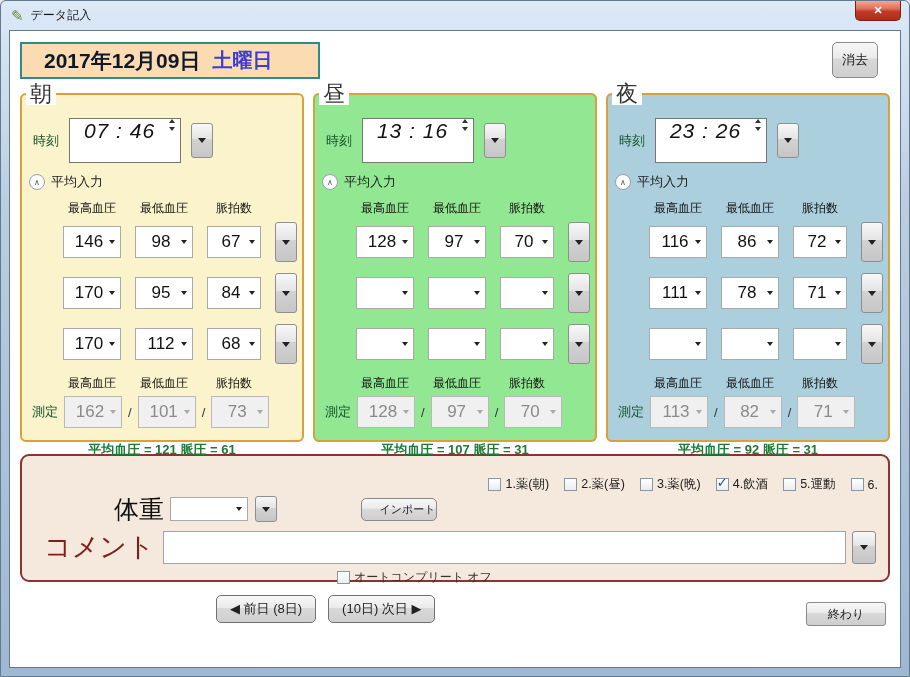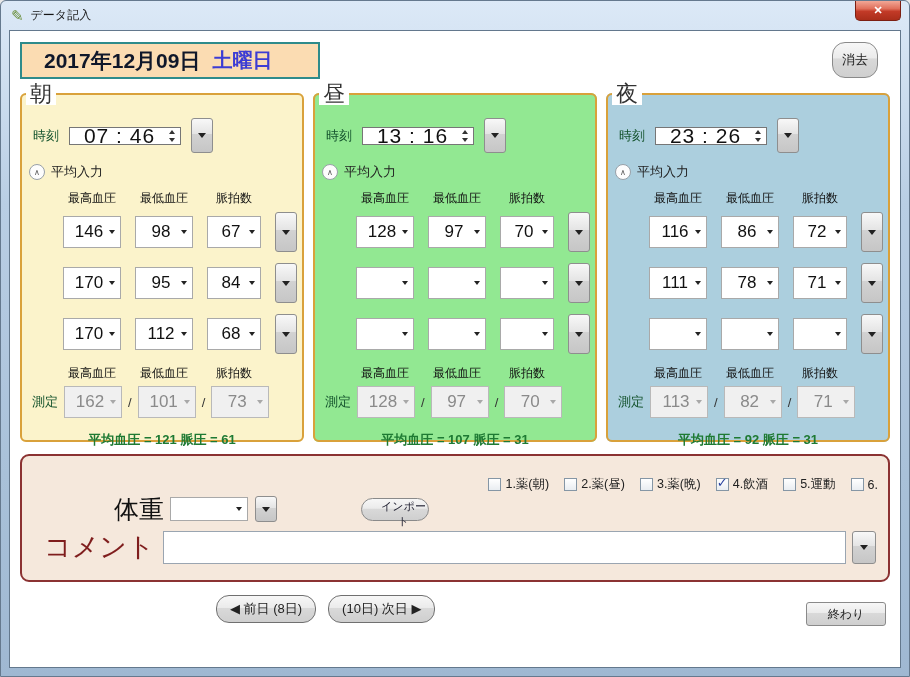--- a/index.html
+++ b/index.html
@@ -27,36 +27,36 @@
   
   .date-row { display: flex; align-items: flex-start; margin-top: 11px; height: 38px; }
   .date-box {
     width: 300px; height: 37px; background: #fbdcb2; border: 2px solid #2e8b8b;
     display: flex; align-items: center; padding-left: 22px;
   }
   .date-text { font-size: 21px; font-weight: bold; color: #0f172a; }
   .weekday-text { font-size: 20px; color: #3c3cd4; margin-left: 12px; font-weight: bold; }
   .btn {
     background: linear-gradient(#f7f7f7, #ebebeb 45%, #d9d9d9 46%, #cfcfcf);
-    border: 1px solid #8a8a8a; border-radius: 13px; color: #222; cursor: pointer;
+    border: 1px solid #8a8a8a; border-radius: 5px; color: #222; cursor: pointer;
     font-family: inherit;
   }
   .clear-btn { margin-left: auto; margin-right: 12px; width: 46px; height: 36px; font-size: 13px; }
 
   
   .panels-row { display: flex; gap: 9px; margin-top: 2px; }
   fieldset.panel { flex: 1; border: 2px solid #d9a13b; border-radius: 6px; padding: 0 7px 8px; min-width: 0; height: 360px; }
   fieldset.p-morning { background: #fbf3cb; }
   fieldset.p-noon    { background: #92e892; }
   fieldset.p-night   { background: #accfde; }
   legend.panel-title { font-size: 22px; color: #333; padding: 0 4px; margin-left: -3px; background: #fff; line-height: 1.05; }
 
   .time-row { display: flex; align-items: center; margin-top: 13px; padding-left: 4px; gap: 10px; }
   .lbl { font-size: 13px; color: #14532d; }
-  .timebox { width: 112px; height: 18px; background: #fff; border: 1px solid #767676; display: flex; align-items: center; padding: 0 3px; }
+  .timebox { width: 112px; height: 45px; background: #fff; border: 1px solid #767676; display: flex; align-items: flex-start; padding: 0 3px; font-style: italic; }
   .timetext { flex: 1; text-align: center; font-size: 21px; color: #111; letter-spacing: 1px; }
   .spin { display: flex; flex-direction: column; align-items: center; justify-content: center; gap: 4px; width: 11px; cursor: pointer; }
   .tri-up { width: 0; height: 0; border-left: 3px solid transparent; border-right: 3px solid transparent; border-bottom: 4px solid #333; }
   .tri-dn { width: 0; height: 0; border-left: 3px solid transparent; border-right: 3px solid transparent; border-top: 4px solid #333; }
   .caret { display: inline-block; width: 0; height: 0; border-left: 4px solid transparent; border-right: 4px solid transparent; border-top: 5px solid #222; }
   .caret.small { border-left-width: 3px; border-right-width: 3px; border-top-width: 4px; }
   .ddbtn {
     width: 22px; background: linear-gradient(#f8f8f8, #e4e4e4 45%, #d2d2d2 46%, #c6c6c6);
     border: 1px solid #8e8e8e; border-radius: 3px; display: flex; align-items: center; justify-content: center; cursor: pointer;
   }
@@ -83,21 +83,21 @@
   .bottom-panel { margin-top: 12px; height: 128px; border: 2px solid #8b3232; border-radius: 9px; background: #f5e8dc; padding: 4px 10px; }
   .chk-row { display: flex; justify-content: flex-end; align-items: center; gap: 15px; font-size: 12.5px; margin-top: 16px; color: #222; }
   .chk { display: flex; align-items: center; gap: 4px; cursor: pointer; }
   .box { width: 13px; height: 13px; border: 1px solid #8596a5; background: linear-gradient(#ffffff, #e9edf1); position: relative; flex: none; }
   .tick { display: none; color: #2b43a0; font-size: 13px; font-weight: bold; position: absolute; top: -3px; left: 0; line-height: 1; }
   .box.checked .tick { display: block; }
   .weight-row { display: flex; align-items: center; margin-top: 1px; height: 30px; }
   .weight-label { font-size: 25px; color: #111; margin-left: 82px; }
   .weight-combo { width: 78px; height: 24px; margin-left: 6px; }
   .weight-dd { height: 26px; margin-left: 7px; }
-  .import-btn { margin-left: 84px; width: 68px; height: 23px; font-size: 11px; color: #223; padding-left: 17px; }
+  .import-btn { margin-left: 84px; width: 76px; height: 23px; font-size: 11px; color: #223; padding-left: 17px; }
   .comment-row { display: flex; align-items: center; margin-top: 5px; }
   .comment-label { font-size: 27px; color: #7f1d1d; margin-left: 12px; }
   .comment-input { margin-left: 8px; flex: 1; height: 33px; border: 1px solid #9aa5b1; font-size: 15px; padding: 0 6px; font-family: inherit; }
   .comment-dd { width: 24px; height: 33px; margin-left: 6px; margin-right: 2px; }
   .auto-row { display: flex; margin-top: 4px; font-size: 12px; color: #333; padding-left: 305px; }
 
   
   .footer { display: flex; align-items: flex-start; margin-top: 13px; }
   .nav-btn { height: 28px; font-size: 13px; padding: 0 13px; border-color: #707070; }
   .prev-btn { margin-left: 196px; }
@@ -476,20 +476,26 @@
           </button>
         <button class="btn import-btn">インポート</button>
       </div>
       <div class="comment-row">
         <span class="comment-label">コメント</span>
         <input class="comment-input" type="text" value="" style="">
         <button class="ddbtn comment-dd">
             <span class="caret"></span>
           </button>
       </div>
+      <div class="auto-row">
+        <label class="chk">
+          <span class="box"></span>
+          <span>オートコンプリート オフ</span>
+        </label>
+      </div>
     </div>
 
     <div class="footer">
       <button class="btn nav-btn prev-btn">◀ 前日 (8日)</button>
       <button class="btn nav-btn next-btn">(10日) 次日 ▶</button>
       <button class="btn end-btn">終わり</button>
     </div>
 
   </div>
 </div>

